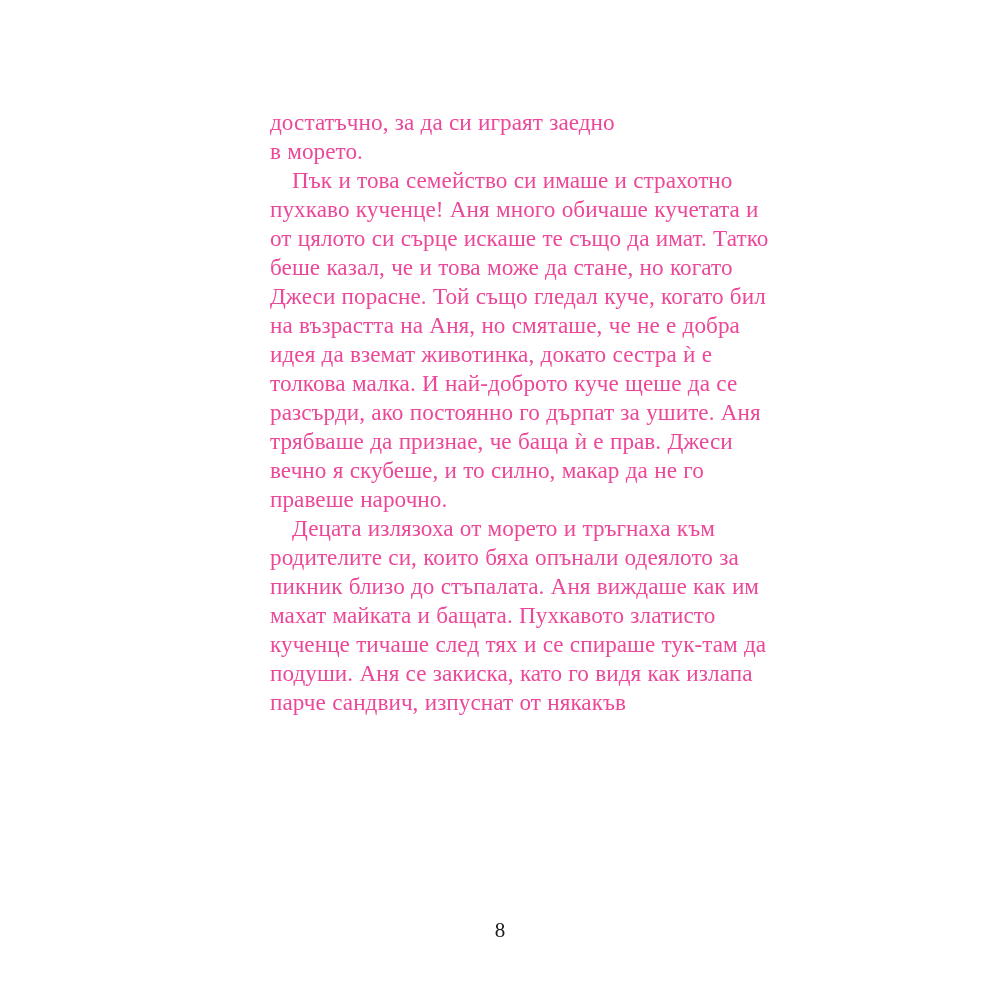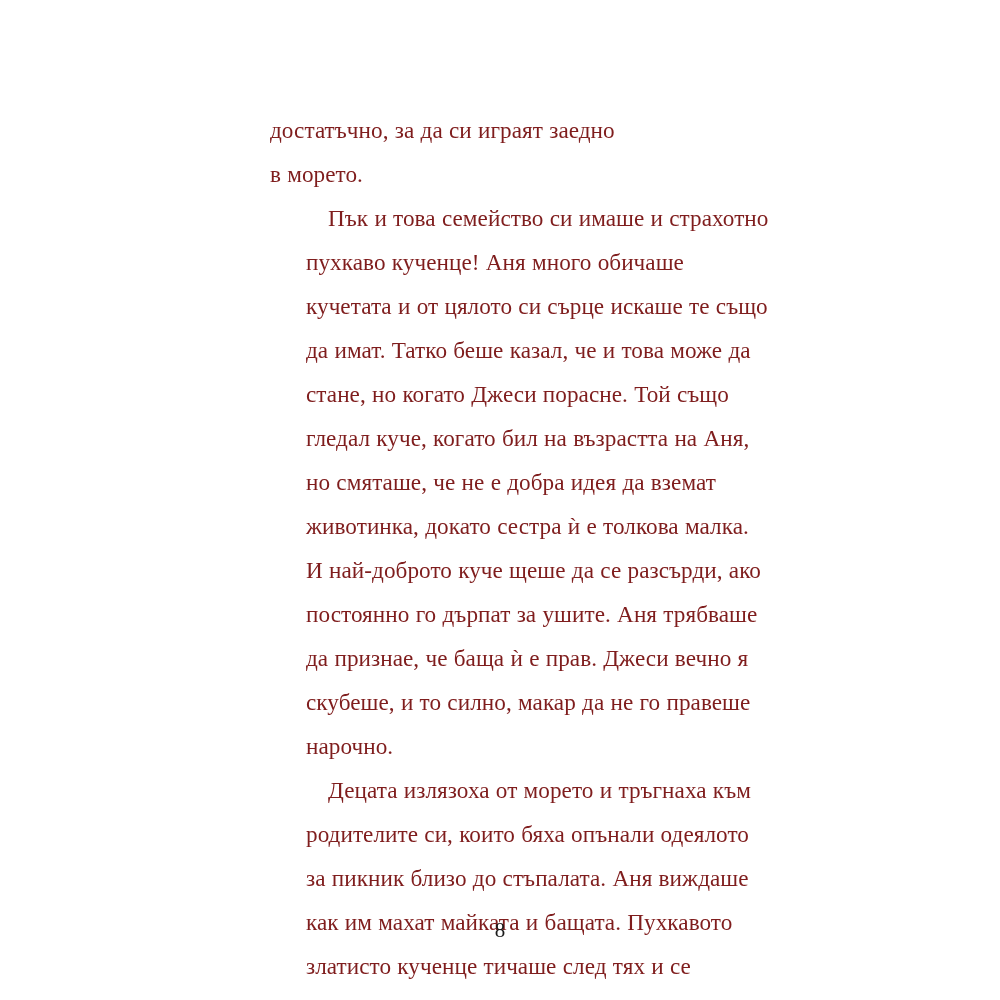--- a/index.html
+++ b/index.html
@@ -29,32 +29,31 @@
     position: absolute;
     left: 270px;
     top: 108px;
     width: 500px;
     text-align: left;
   }
 
   .para {
     margin: 0;
     font-size: 23.2px;
-    line-height: 44px;
-    color: #7f1d1d;
+    line-height: 29px;
+    color: #ec4899;
     letter-spacing: 0.05px;
     word-spacing: 0.4px;
     text-align: left;
     hyphens: none;
     white-space: pre-line;
   }
 
   .para.indent {
     text-indent: 22px;
-    margin-left: 36px;
   }
 
   .page-number {
     position: absolute;
     left: 0;
     top: 917px;
     width: 1000px;
     text-align: center;
     font-size: 21px;
     line-height: 26px;

